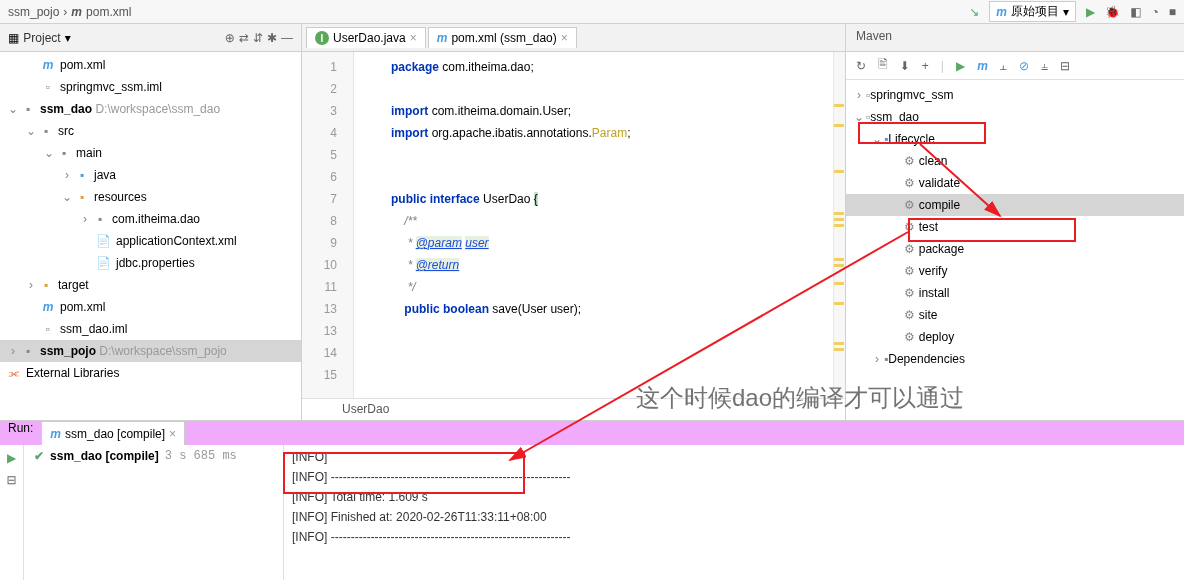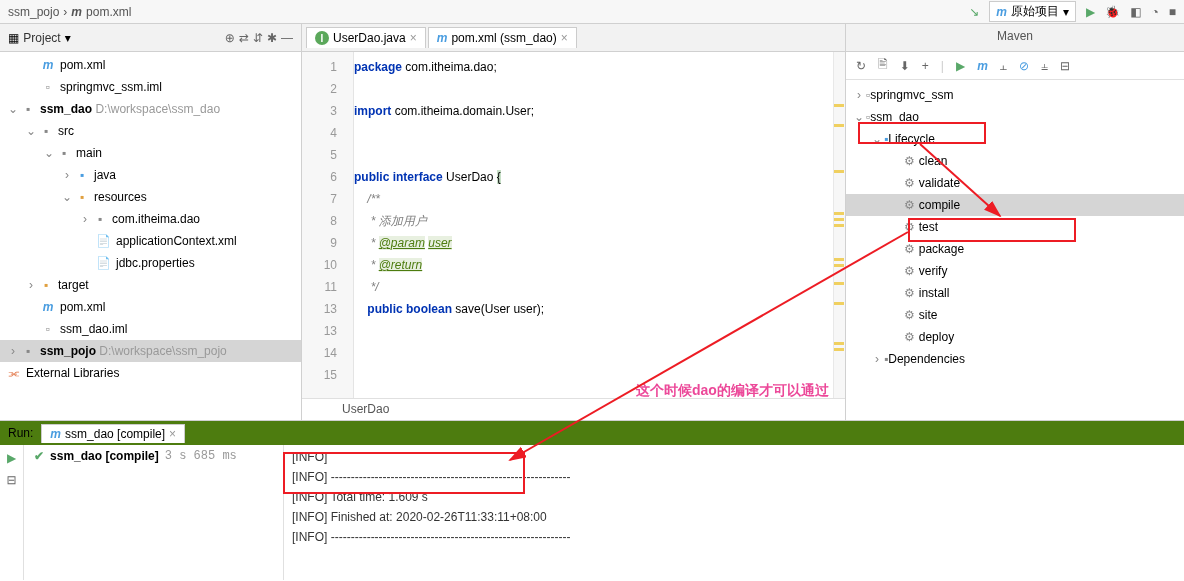--- a/index.html
+++ b/index.html
@@ -33,43 +33,43 @@
 .editor-tabs { height: 28px; display: flex; align-items: center; border-bottom: 1px solid #d0d0d0; background: #f2f2f2; padding-left: 4px; gap: 2px; }
 .tab { padding: 3px 8px; background: #fff; border: 1px solid #ccc; border-bottom: none; display: flex; align-items: center; gap: 4px; }
 .tab .close { color: #999; }
 .i-icon { width: 14px; height: 14px; border-radius: 50%; background: #5ba85b; color: #fff; display: inline-flex; align-items: center; justify-content: center; font-size: 10px; font-weight: bold; }
 .m-icon { color: #4a9de0; font-style: italic; font-weight: bold; }
 
 .editor-body { flex: 1; display: flex; position: relative; }
 .gutter { width: 52px; background: #f7f7f7; border-right: 1px solid #e4e4e4; padding-top: 4px; text-align: right; color: #999; font-family: "Consolas", monospace; font-size: 13px; }
 .gutter div { height: 22px; padding-right: 16px; line-height: 22px; }
 .code { flex: 1; padding-top: 4px; font-family: "Consolas", monospace; font-size: 13px; line-height: 22px; position: relative; }
-.code .line { height: 22px; white-space: pre; }
+.code .line { height: 22px; white-space: pre; margin-left: 37px; }
 .kw { color: #0033b3; font-weight: bold; }
 .cmt { color: #808080; font-style: italic; }
-.ann { color: #4d7c0f; font-style: italic; text-decoration: underline; }
+.ann { color: #1d4ed8; font-style: italic; text-decoration: underline; }
 .markers { position: absolute; right: 0; top: 0; width: 12px; height: 100%; background: #f7f7f7; border-left: 1px solid #e8e8e8; }
 .marker { position: absolute; right: 1px; width: 10px; height: 3px; background: #f0d060; }
 .breadcrumb-bottom { height: 22px; border-top: 1px solid #e0e0e0; padding: 3px 40px; color: #555; background: #fff; }
 
 .maven-panel { width: 338px; display: flex; flex-direction: column; }
-.maven-header { height: 28px; padding: 5px 10px; border-bottom: 1px solid #d0d0d0; background: #f2f2f2; color: #555; text-align: center; }
+.maven-header { height: 28px; padding: 5px 10px; border-bottom: 1px solid #d0d0d0; background: #f2f2f2; color: #555; }
 .maven-tools { height: 28px; display: flex; align-items: center; gap: 12px; padding: 0 10px; border-bottom: 1px solid #e0e0e0; }
 .maven-tree { flex: 1; padding-top: 4px; }
 .maven-row { height: 22px; display: flex; align-items: center; padding-left: 4px; }
 .maven-row .arrow { width: 14px; text-align: center; color: #888; }
 .maven-row.sel { background: #d5d5d5; }
 .gear { color: #888; margin-right: 4px; }
 
 .red-box { position: absolute; border: 2px solid #ed1c24; pointer-events: none; }
-.red-annotation { position: absolute; color: #ec4899; font-size: 14px; font-weight: 700; }
+.red-annotation { position: absolute; color: #737373; font-size: 24px; font-weight: 400; }
 .arrow-svg { position: absolute; pointer-events: none; }
 
 .run-panel { border-top: 1px solid #d0d0d0; height: 160px; display: flex; flex-direction: column; }
-.run-header { height: 24px; background: #4d7c0f; display: flex; align-items: center; padding: 0 8px; gap: 8px; }
+.run-header { height: 24px; background: #f0abfc; display: flex; padding: 0 8px; gap: 8px; }
 .run-header .tab { padding: 2px 8px; }
 .run-body { flex: 1; display: flex; }
 .run-left { width: 260px; border-right: 1px solid #e0e0e0; }
 .run-item { display: flex; align-items: center; gap: 6px; padding: 4px 10px; }
 .run-item .check { color: #59a869; font-weight: bold; }
 .run-item .name { font-weight: bold; }
 .run-item .time { color: #999; font-family: Liberation Mono, monospace; }
 .run-side { width: 24px; border-right: 1px solid #e0e0e0; display: flex; flex-direction: column; align-items: center; padding-top: 6px; gap: 8px; }
 .run-out { flex: 1; font-family: "Consolas", monospace; font-size: 13px; line-height: 20px; padding: 2px 8px; color: #333; }
 
@@ -208,25 +208,25 @@
           <div>11</div>
           <div>13</div>
           <div>13</div>
           <div>14</div>
           <div>15</div>
       </div>
       <div class="code">
         <div class="line"><span class="kw">package</span><span> com.itheima.dao;</span></div>
         <div class="line"></div>
         <div class="line"><span class="kw">import</span><span> com.itheima.domain.User;</span></div>
+        <div class="line"><span class="kw">import</span><span> org.apache.ibatis.annotations.</span><span style="color:#c0a020">Param</span><span>;</span></div>
         <div class="line"></div>
         <div class="line"></div>
         <div class="line"><span class="kw">public</span> <span class="kw">interface</span><span> UserDao </span><span style="background:#c8e0c8">{</span></div>
         <div class="line cmt">    /**</div>
-        <div class="line"><span class="cmt">     * </span><span class="cmt">添加用户</span></div>
         <div class="line"><span class="cmt">     * </span><span class="ann" style="background:#e8f0e0">@param</span><span class="cmt"> </span><span class="ann" style="background:#e8f0e0">user</span></div>
         <div class="line"><span class="cmt">     * </span><span class="ann" style="background:#e8f0e0">@return</span></div>
         <div class="line cmt">     */</div>
         <div class="line"><span class="kw">    public </span><span class="kw">boolean</span><span> save(User user);</span></div>
         <div class="line"></div>
       </div>
       <div class="markers">
         <div class="marker" style="top:52px"></div>
           <div class="marker" style="top:72px"></div>
         <div class="marker" style="top:118px"></div>

